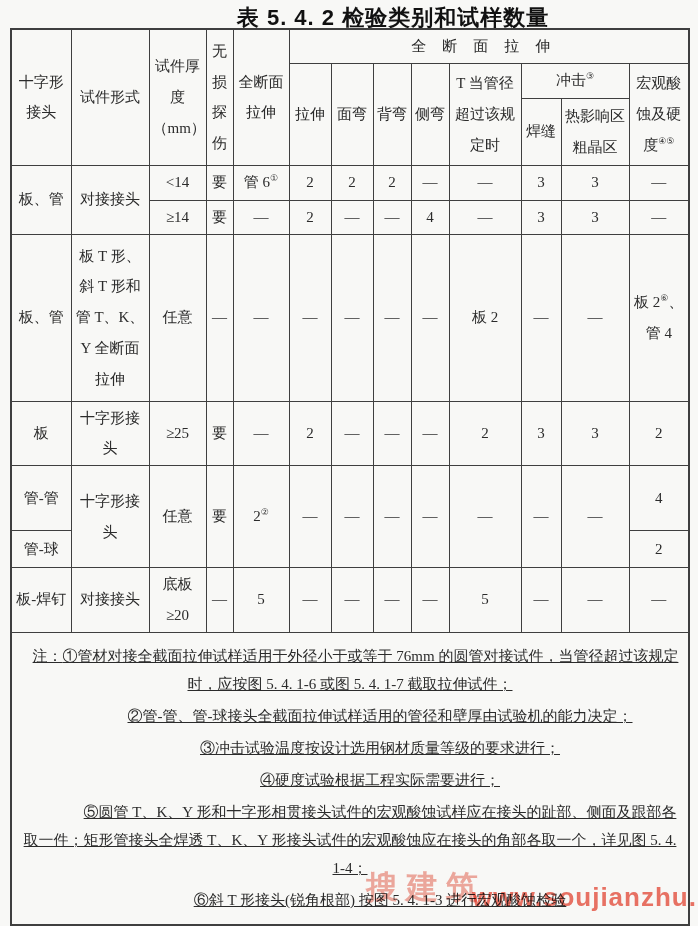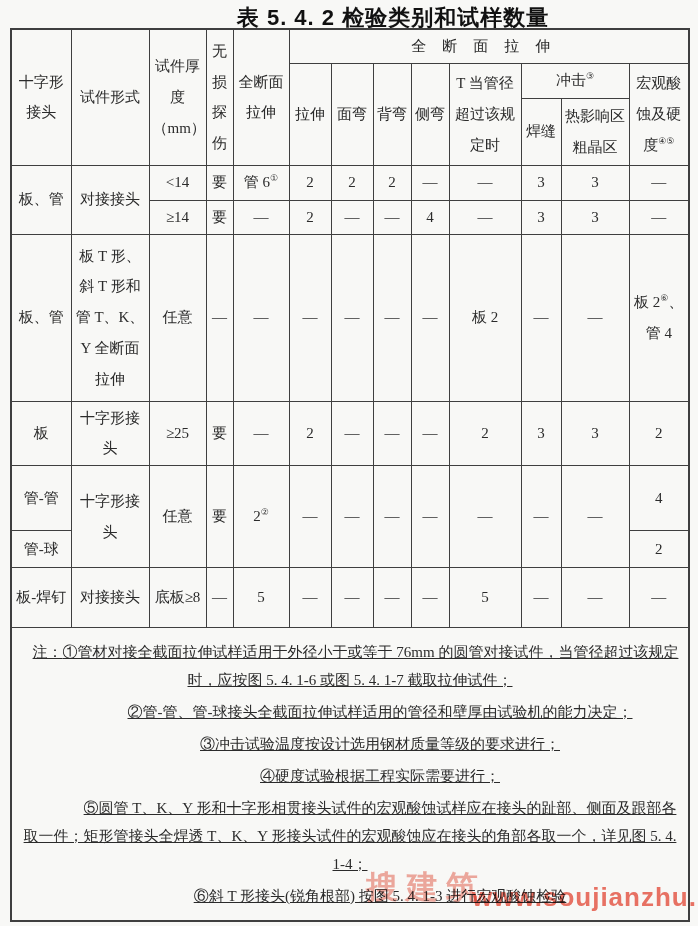--- a/index.html
+++ b/index.html
@@ -174,21 +174,21 @@
   </tr>
 
   <tr class="tr6">
     <td>管-球</td>
     <td>2</td>
   </tr>
 
   <tr class="tr7">
     <td>板-焊钉</td>
     <td>对接接头</td>
-    <td>底板≥8</td>
+    <td>底板≥20</td>
     <td>—</td>
     <td>5</td>
     <td>—</td>
     <td>—</td>
     <td>—</td>
     <td>—</td>
     <td>5</td>
     <td>—</td>
     <td>—</td>
     <td>—</td>

